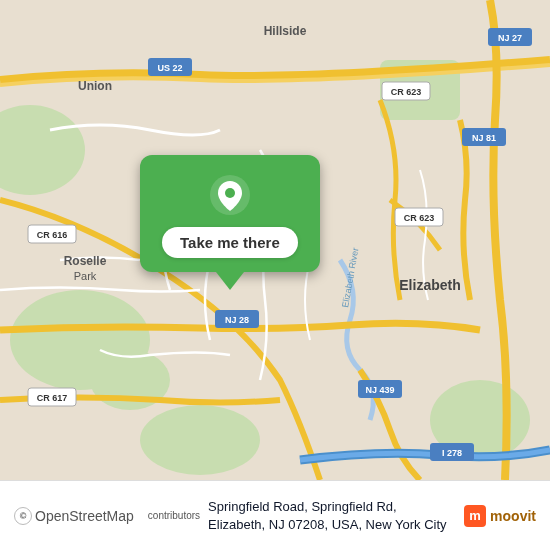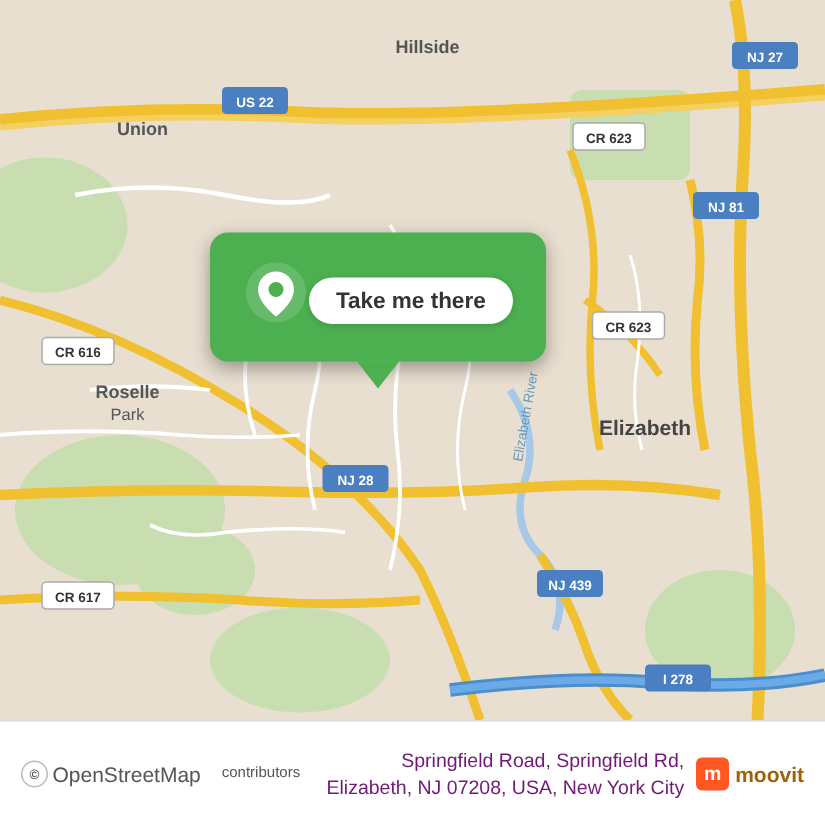--- a/index.html
+++ b/index.html
@@ -36,21 +36,21 @@
       flex-direction: column;
       align-items: center;
       z-index: 10;
     }
 
     #callout-box {
       background: #4caf50;
       border-radius: 12px;
       padding: 18px 22px 14px 22px;
       display: flex;
-      flex-direction: row;
+      flex-direction: column;
       align-items: center;
       box-shadow: 0 4px 12px rgba(0,0,0,0.35);
       min-width: 170px;
     }
 
     #pin-icon {
       width: 44px;
       height: 44px;
       margin-bottom: 10px;
     }
@@ -114,23 +114,22 @@
     }
 
     #contributors-text {
       font-size: 10px;
       color: #555;
     }
 
     #address-text {
       flex: 1;
       font-size: 13px;
-      color: #701a75;
+      color: #0f172a;
       line-height: 1.35;
-      text-align: right;
     }
 
     #moovit-logo {
       display: flex;
       align-items: center;
       gap: 4px;
       flex-shrink: 0;
     }
 
     #moovit-m {

